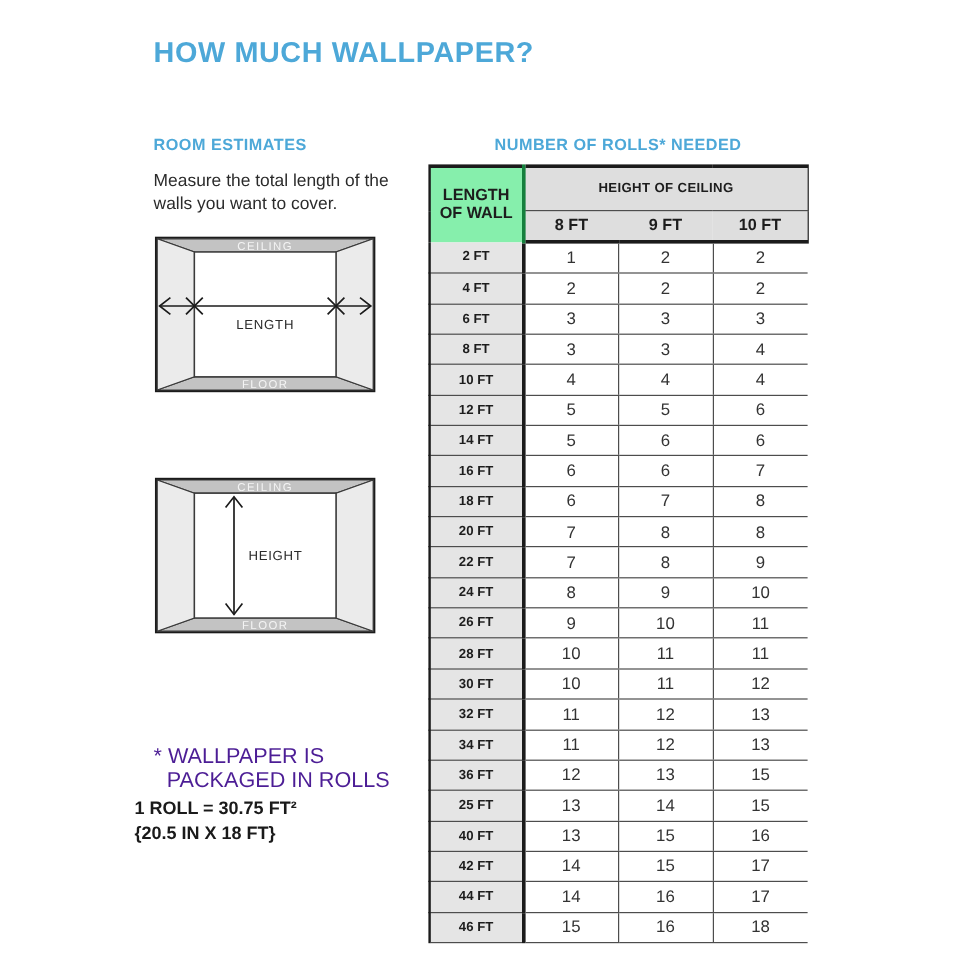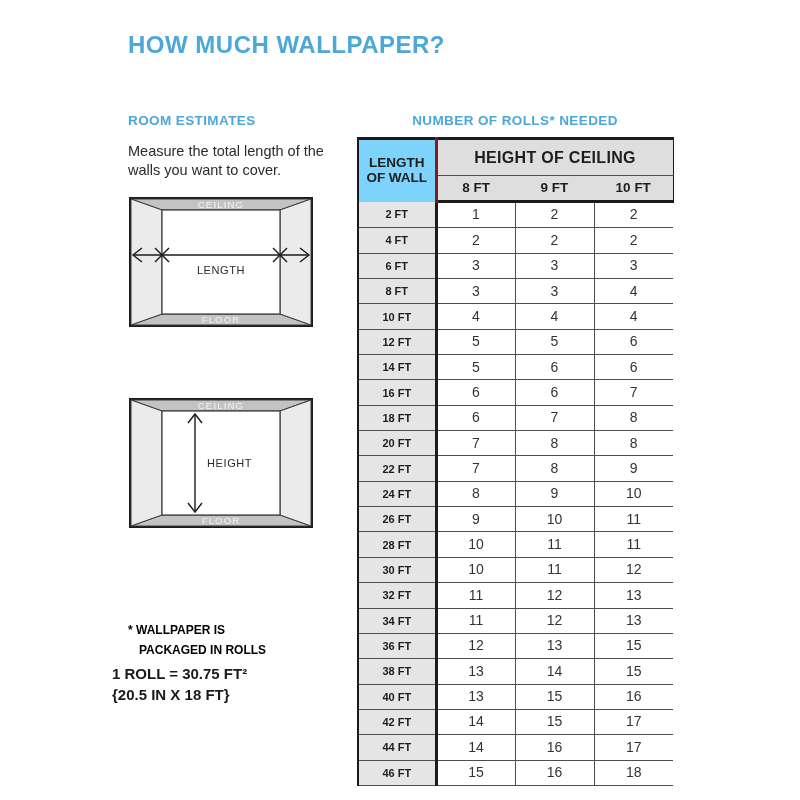--- a/index.html
+++ b/index.html
@@ -16,22 +16,22 @@
   }
   .room-estimates-title{left:128px;top:113px;}
   .table-title{left:357px;top:113px;width:316px;text-align:center;}
   .body-text{
     position:absolute;left:128px;font-size:14.5px;line-height:19px;color:#2b2b2b;
   }
   .p1{top:142px;max-width:200px;}
   .p2{top:349px;max-width:175px;}
   .p3{top:551px;max-width:205px;}
   .footnote{
-    position:absolute;left:128px;top:620px;font-size:12px;font-weight:bold;
-    line-height:20px;color:#000000;
+    position:absolute;left:128px;top:620px;font-size:18px;font-weight:normal;
+    line-height:20px;color:#4c1d95;
   }
   .footnote .indent{padding-left:11px;}
   .roll-info{
     position:absolute;left:112px;top:663px;font-size:15px;font-weight:bold;
     line-height:21px;color:#1a1a1a;
   }
   .diagram{position:absolute;left:129px;width:184px;height:130px;}
   .diagram-1{top:197px;}
   .diagram-2{top:398px;}
 
@@ -40,27 +40,27 @@
   table.rolls{
     border-collapse:collapse;table-layout:fixed;width:315px;
     border-top:3px solid #1b1b1b;border-left:2px solid #1b1b1b;
   }
   table.rolls col.c0{width:78px;}
   table.rolls col.cv{width:79px;}
   table.rolls th,table.rolls td{
     padding:0;text-align:center;vertical-align:middle;line-height:1.1;
   }
   th.col1{
-    background:#7dd3fc;border-right:3px solid #7f1d1d;
+    background:#86efac;border-right:3px solid #15803d;
     font-size:13.5px;font-weight:bold;color:#1d1d1d;
   }
   th.group{
     background:#dedede;height:35px;border-bottom:1.5px solid #4d4d4d;
     border-right:1.5px solid #1b1b1b;
-    font-size:16px;font-weight:bold;letter-spacing:.3px;color:#1d1d1d;
+    font-size:11px;font-weight:bold;letter-spacing:.3px;color:#1d1d1d;
   }
   tr.subhead th{
     background:#dedede;height:24px;border-bottom:3px solid #1b1b1b;
     font-size:13.5px;font-weight:bold;color:#1d1d1d;
   }
   tr.subhead th:last-child{border-right:1.5px solid #1b1b1b;}
   table.rolls tbody td{
     height:24.35px;border-bottom:1.5px solid #4d4d4d;
     font-size:14px;color:#333;background:#fff;
   }
@@ -259,21 +259,21 @@
             <td class="v1">12</td>
             <td class="v2">13</td>
           </tr>
           <tr>
             <td class="wall">36 FT</td>
             <td class="v0">12</td>
             <td class="v1">13</td>
             <td class="v2">15</td>
           </tr>
           <tr>
-            <td class="wall">38 FT</td>
+            <td class="wall">25 FT</td>
             <td class="v0">13</td>
             <td class="v1">14</td>
             <td class="v2">15</td>
           </tr>
           <tr>
             <td class="wall">40 FT</td>
             <td class="v0">13</td>
             <td class="v1">15</td>
             <td class="v2">16</td>
           </tr>

